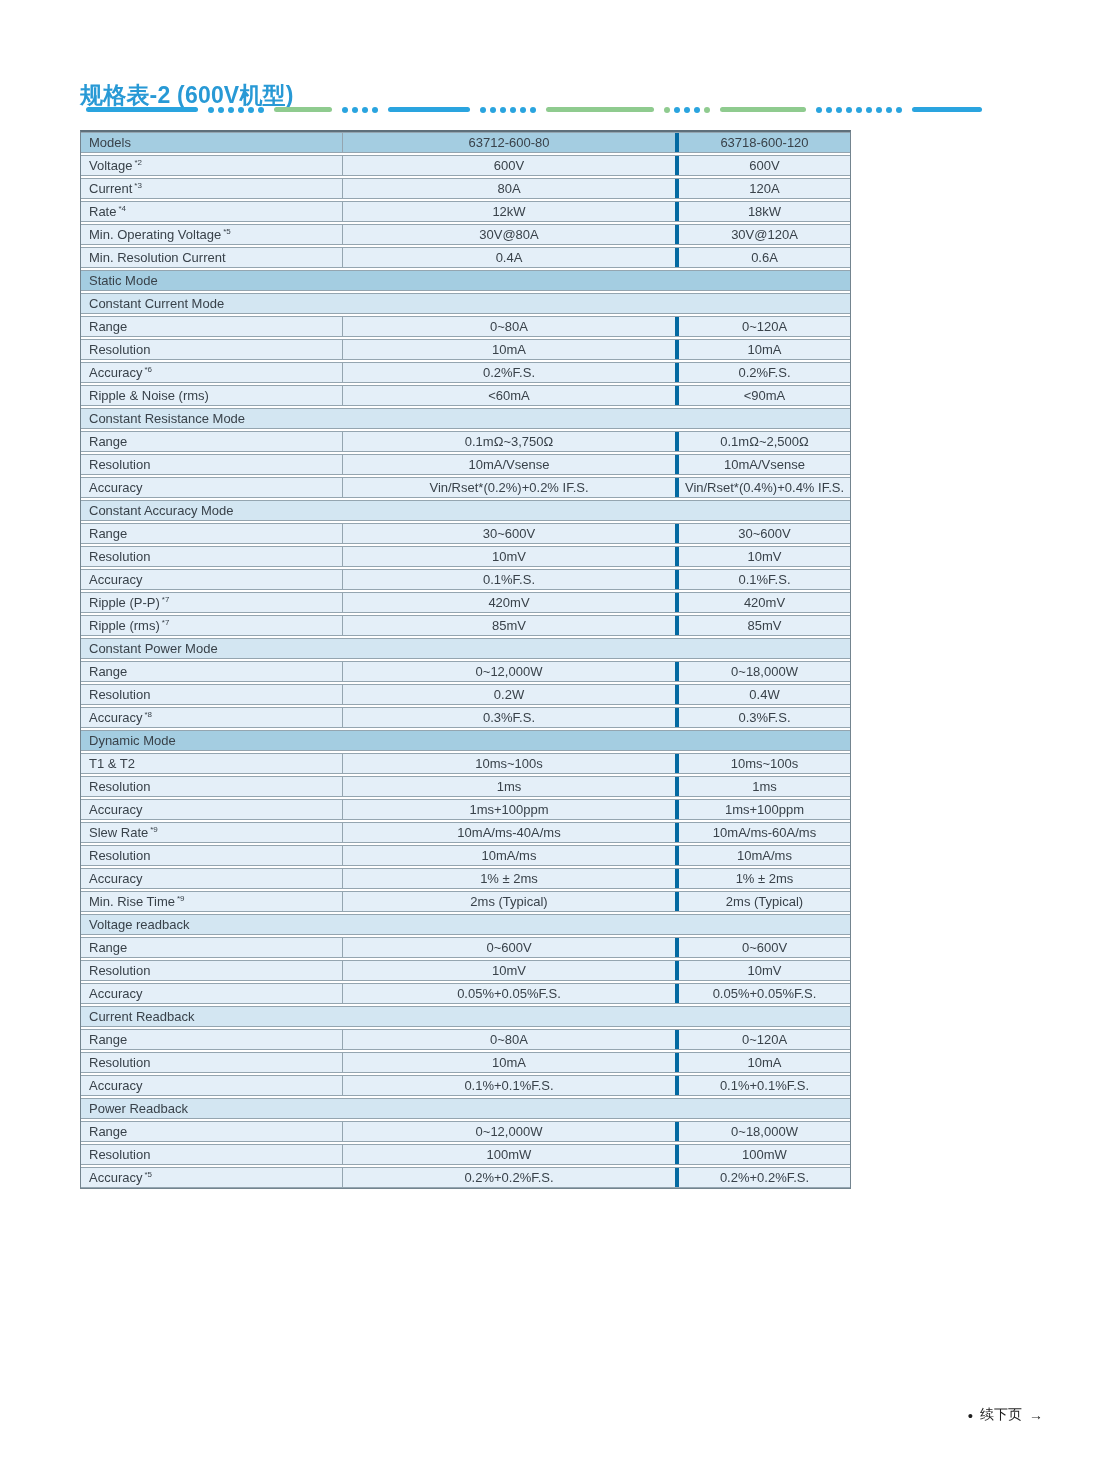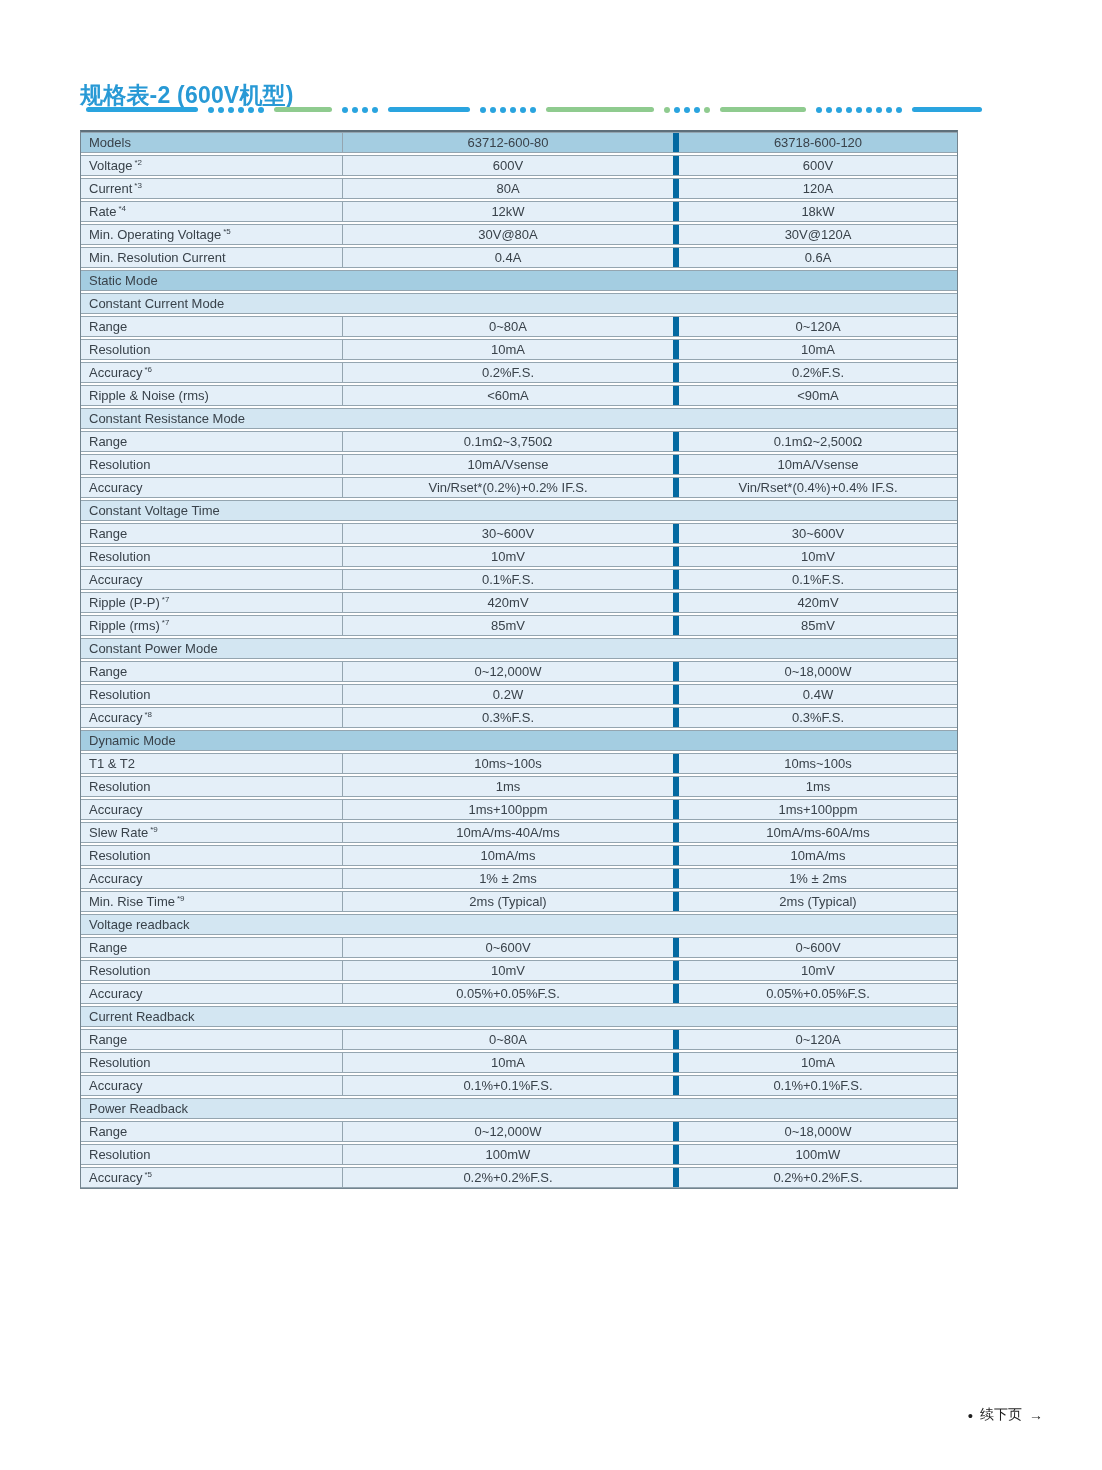--- a/index.html
+++ b/index.html
@@ -8,31 +8,31 @@
   .page { position:absolute; inset:0; background:#ffffff; }
 
   .page-title { position:absolute; left:80px; top:80px; margin:0;
                 font-size:23px; font-weight:700; letter-spacing:0.2px; }
 
   .separator { position:absolute; left:80px; top:106px; width:934px; height:7px;
                display:flex; align-items:center; gap:4px; }
   .separator .dash { height:5px; border-radius:3px; flex:0 0 auto; margin:0 6px; }
   .separator .dot  { width:6px; height:6px; border-radius:50%; flex:0 0 auto; }
 
-  .spec-table { position:absolute; left:80px; top:130px; width:878px;
+  .spec-table { position:absolute; left:80px; top:130px; width:771px;
                 border:1px solid #73848f; border-top:2px solid #5e6f7a;
                 background:#ffffff; box-sizing:border-box; }
   .trow { display:flex; align-items:stretch; height:19px;
           border-top:1px solid #94a5b0; border-bottom:1px solid #94a5b0;
           margin-bottom:2px; box-sizing:content-box; }
   .trow:last-child { margin-bottom:0; }
   .trow .cell { display:flex; align-items:center; box-sizing:border-box;
                 font-size:13px; color:#39424a; white-space:nowrap; overflow:hidden; }
   .trow .c1 { width:262px; padding-left:8px; border-right:1px solid #94a5b0; }
-  .trow .c2 { width:336px; justify-content:center; border-right:6px solid #0369a1; }
+  .trow .c2 { width:336px; justify-content:center; border-right:4px solid #0369a1; }
   .trow .c3 { flex:1; justify-content:center; }
   .trow .full { flex:1; padding-left:8px; }
 
   .trow.data    { background:#e4eff8; }
   .trow.header  { background:#a4cde1; }
   .trow.section { background:#a4cde1; }
   .trow.sub     { background:#d3e6f2; }
 
   .trow sup { font-size:8px; line-height:1; margin-left:2px; transform:translateY(-3px); }
 
@@ -194,21 +194,21 @@
       </div>
       <div class="trow data">
         <div class="cell c1">
           <span>Accuracy</span>
         </div>
         <div class="cell c2">Vin/Rset*(0.2%)+0.2% IF.S.</div>
         <div class="cell c3">Vin/Rset*(0.4%)+0.4% IF.S.</div>
       </div>
       <div class="trow sub">
         <div class="cell full">
-          <span>Constant Voltage Time</span>
+          <span>Constant Accuracy Mode</span>
         </div>
       </div>
       <div class="trow data">
         <div class="cell c1">
           <span>Range</span>
         </div>
         <div class="cell c2">30~600V</div>
         <div class="cell c3">30~600V</div>
       </div>
       <div class="trow data">

